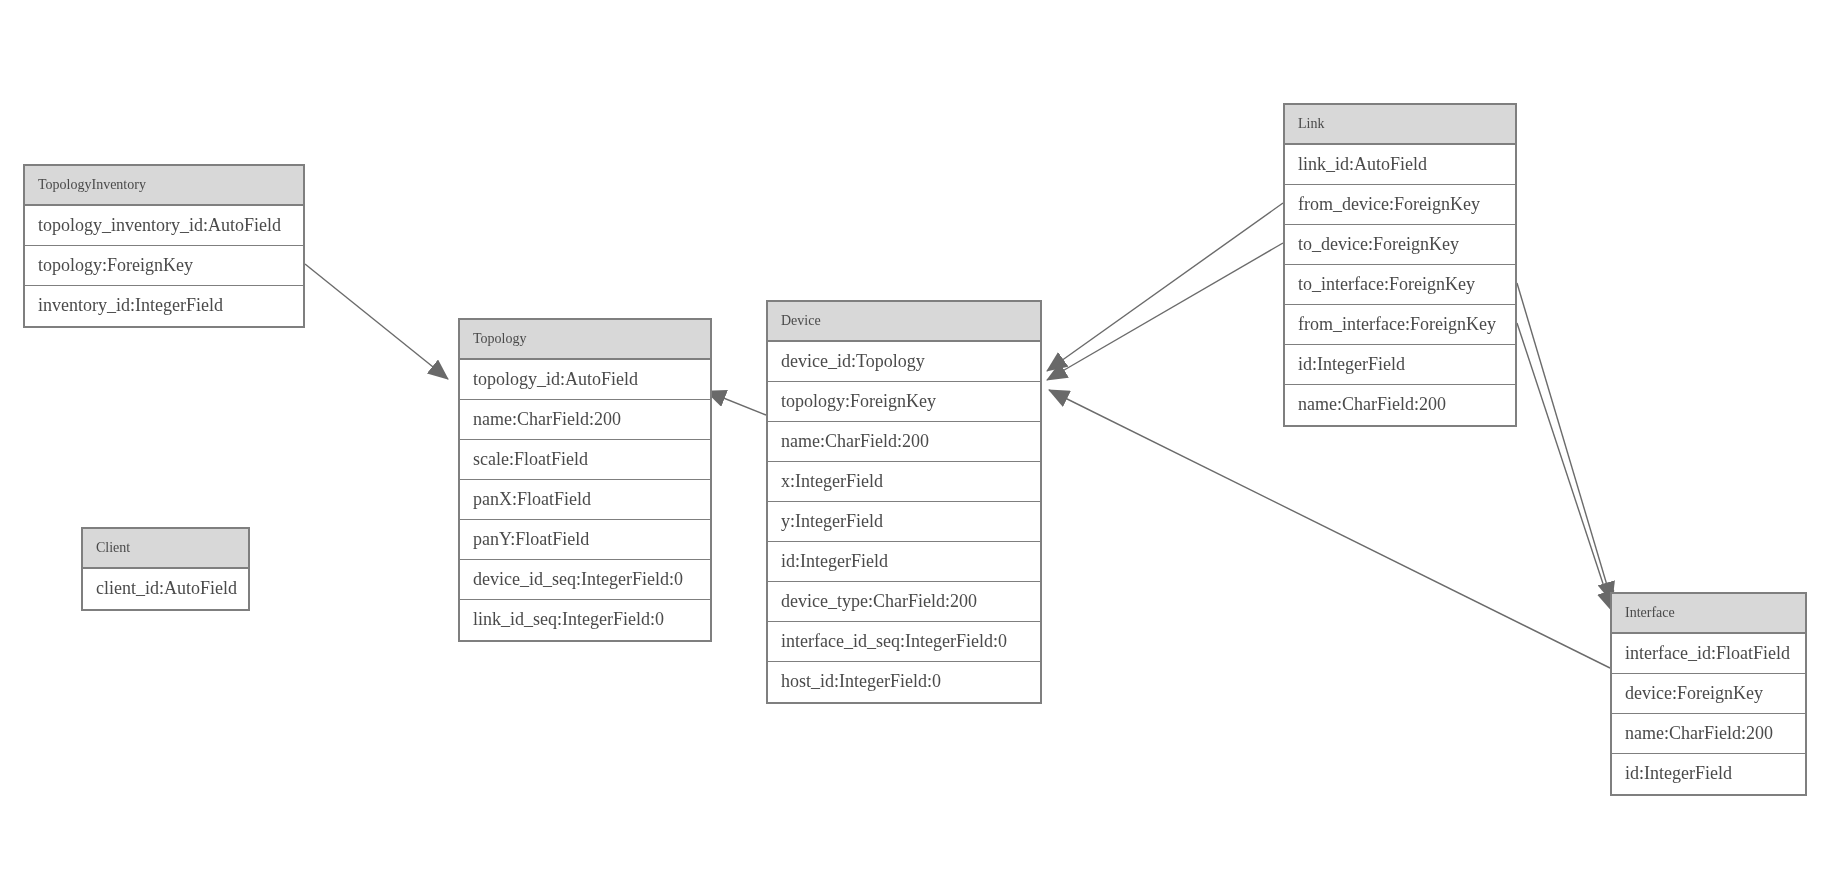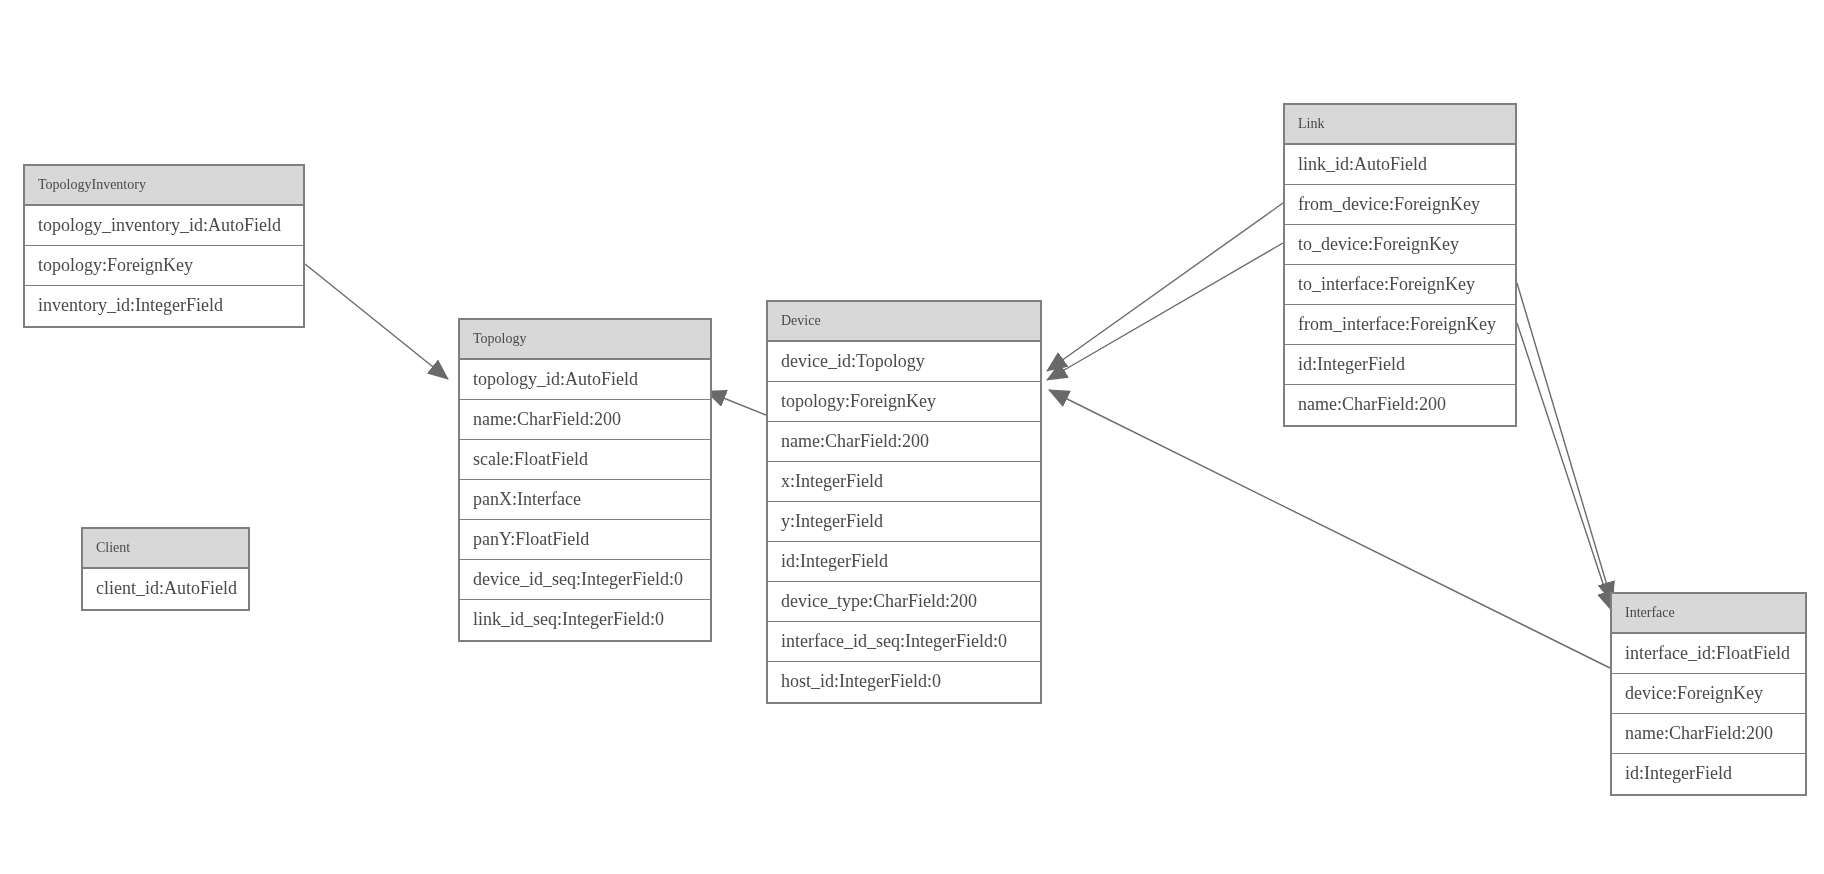--- a/index.html
+++ b/index.html
@@ -79,21 +79,21 @@
         <div class="entity-header">TopologyInventory</div>
         <div class="entity-row">topology_inventory_id:AutoField</div>
         <div class="entity-row">topology:ForeignKey</div>
         <div class="entity-row">inventory_id:IntegerField</div>
       </div>
       <div class="entity" style="left: 430px; top: 318px; width: 254px; margin-left: 28px;">
         <div class="entity-header">Topology</div>
         <div class="entity-row">topology_id:AutoField</div>
         <div class="entity-row">name:CharField:200</div>
         <div class="entity-row">scale:FloatField</div>
-        <div class="entity-row">panX:Interface</div>
+        <div class="entity-row">panX:FloatField</div>
         <div class="entity-row">panY:FloatField</div>
         <div class="entity-row">device_id_seq:IntegerField:0</div>
         <div class="entity-row">link_id_seq:IntegerField:0</div>
       </div>
       <div class="entity" style="left: 81px; top: 527px; width: 169px;">
         <div class="entity-header">Client</div>
         <div class="entity-row">client_id:AutoField</div>
       </div>
       <div class="entity" style="left: 766px; top: 300px; width: 276px;">
         <div class="entity-header">Device</div>

